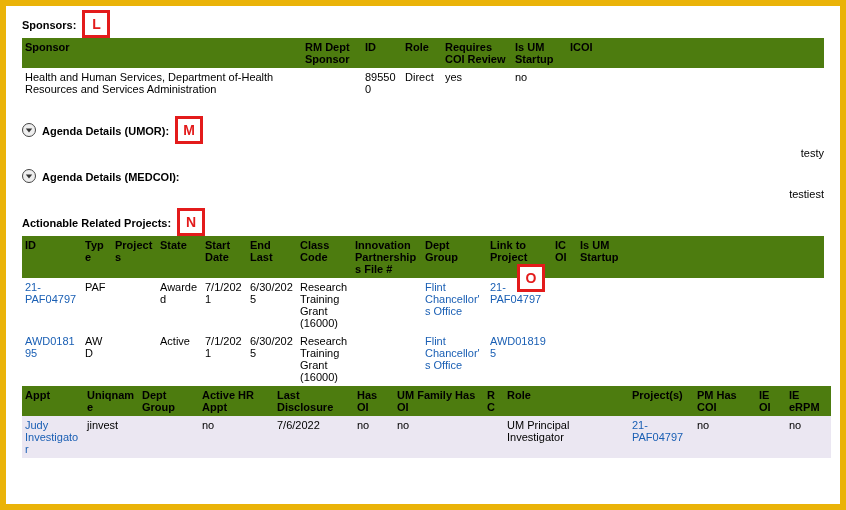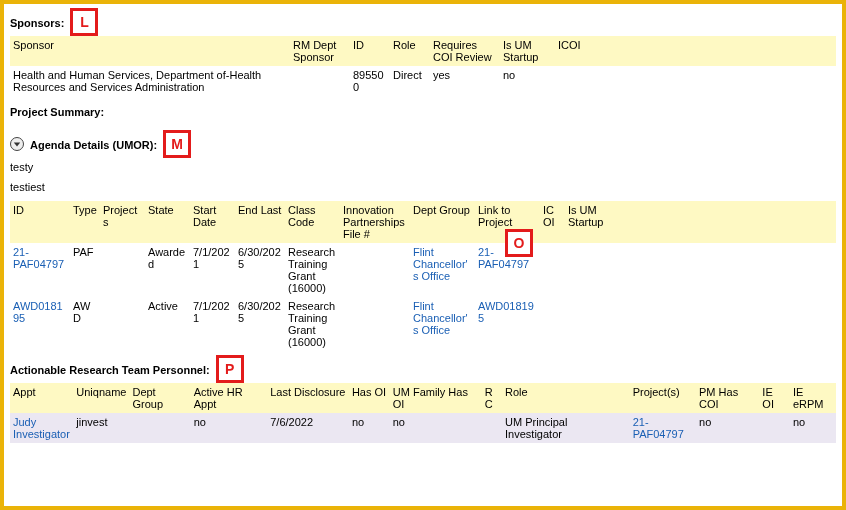--- a/index.html
+++ b/index.html
@@ -7,22 +7,22 @@
     padding: 0;
     font-family: Arial, Helvetica, sans-serif;
     font-size: 11px;
     color: #000;
     background: #fff;
   }
   .page {
     width: 846px;
     height: 510px;
     box-sizing: border-box;
-    border: 4px solid #eab308;
-    padding: 4px 6px;
+    border: 6px solid #eab308;
+    padding: 4px 16px;
     overflow: hidden;
     position: relative;
   }
   .section-label {
     font-weight: bold;
     margin: 4px 0 2px 0;
   }
   .inline-row {
     display: flex;
     align-items: center;
@@ -46,40 +46,41 @@
     table-layout: fixed;
   }
   th, td {
     text-align: left;
     padding: 3px 3px;
     vertical-align: top;
     font-size: 11px;
     word-wrap: break-word;
   }
   thead th {
-    background: #fef9c3;
-    font-weight: normal;
+    background: #4d7c0f;
+    font-weight: bold;
   }
   .link {
     color: #1a5fb4;
     cursor: pointer;
   }
   .collapse-icon {
     width: 12px;
     height: 12px;
     border: 1px solid #444;
     border-radius: 50%;
     display: inline-flex;
     align-items: center;
     justify-content: center;
     background: #eee;
   }
   .collapse-icon svg { width: 8px; height: 8px; }
   .body-text {
     margin: 3px 0 8px 0;
+    text-align: right;
   }
   .spacer { height: 6px; }
   
   .alt0 { background: #ebe7f2; }
 </style>
 </head>
 <body>
 <div class="page">
 
 <div class="inline-row">
@@ -120,36 +121,47 @@
       <td>Direct</td>
       <td>yes</td>
       <td>no</td>
       <td></td>
       <td></td>
     </tr>
   </tbody>
 </table>
 
 <div class="spacer"></div>
-<div class="section-label">Project Summary:</div>
 
 <div class="inline-row" style="margin-top:12px;">
   <span class="collapse-icon">
     <svg viewBox="0 0 10 10">
           <polygon points="1,3 9,3 5,8" fill="#333"></polygon>
         </svg>
   </span>
   <span class="section-label">Agenda Details (UMOR):</span>
   <span class="marker">M</span>
 </div>
 <div class="body-text">testy</div>
 
+<div class="inline-row">
+  <span class="collapse-icon">
+    <svg viewBox="0 0 10 10">
+          <polygon points="1,3 9,3 5,8" fill="#333"></polygon>
+        </svg>
+  </span>
+  <span class="section-label">Agenda Details (MEDCOI):</span>
+</div>
 
 <div class="body-text">testiest</div>
 
+<div class="inline-row">
+  <span class="section-label">Actionable Related Projects:</span>
+  <span class="marker">N</span>
+</div>
 
 <div style="position:relative;">
 <table>
   <colgroup>
     <col style="width:60px">
           <col style="width:30px">
           <col style="width:45px">
           <col style="width:45px">
     <col style="width:45px">
           <col style="width:50px">
@@ -207,24 +219,20 @@
       <td><span class="link">AWD018195</span></td>
       <td></td>
       <td></td>
       <td></td>
     </tr>
   </tbody>
 </table>
 <span class="marker" style="position:absolute; left:495px; top:28px;">O</span>
 </div>
 
-<div class="inline-row" style="margin-top:4px;">
-  <span class="section-label">Actionable Research Team Personnel:</span>
-  <span class="marker">P</span>
-</div>
 
 <table>
   <colgroup>
     <col style="width:62px">
         <col style="width:55px">
         <col style="width:60px">
         <col style="width:75px">
     <col style="width:80px">
         <col style="width:40px">
         <col style="width:90px">

